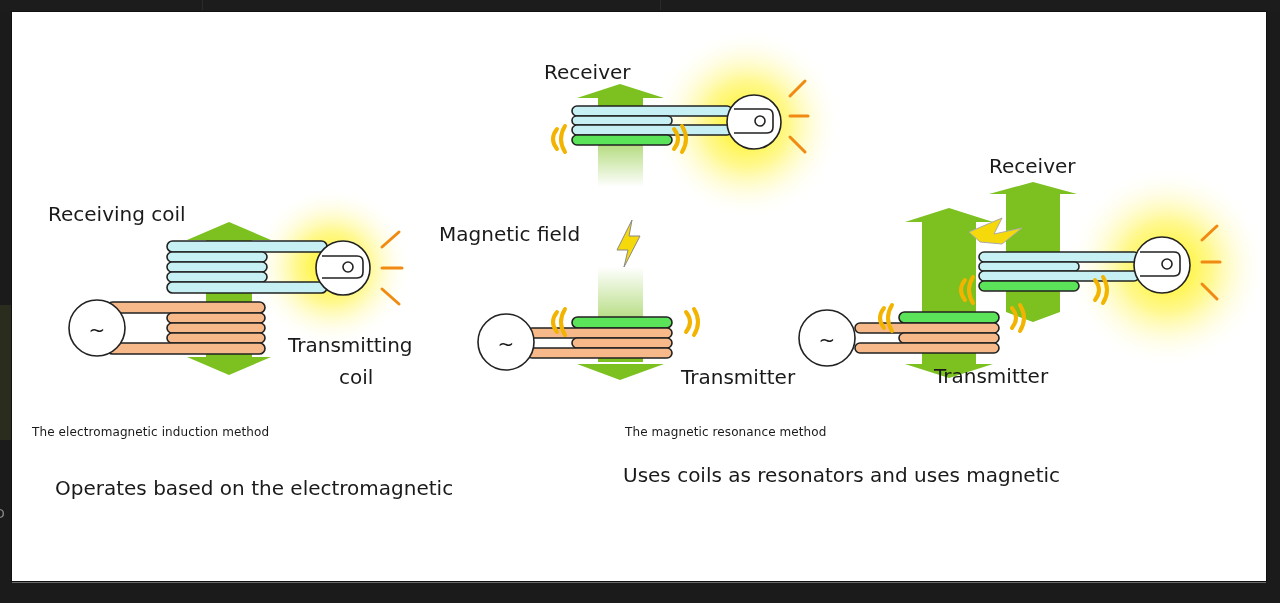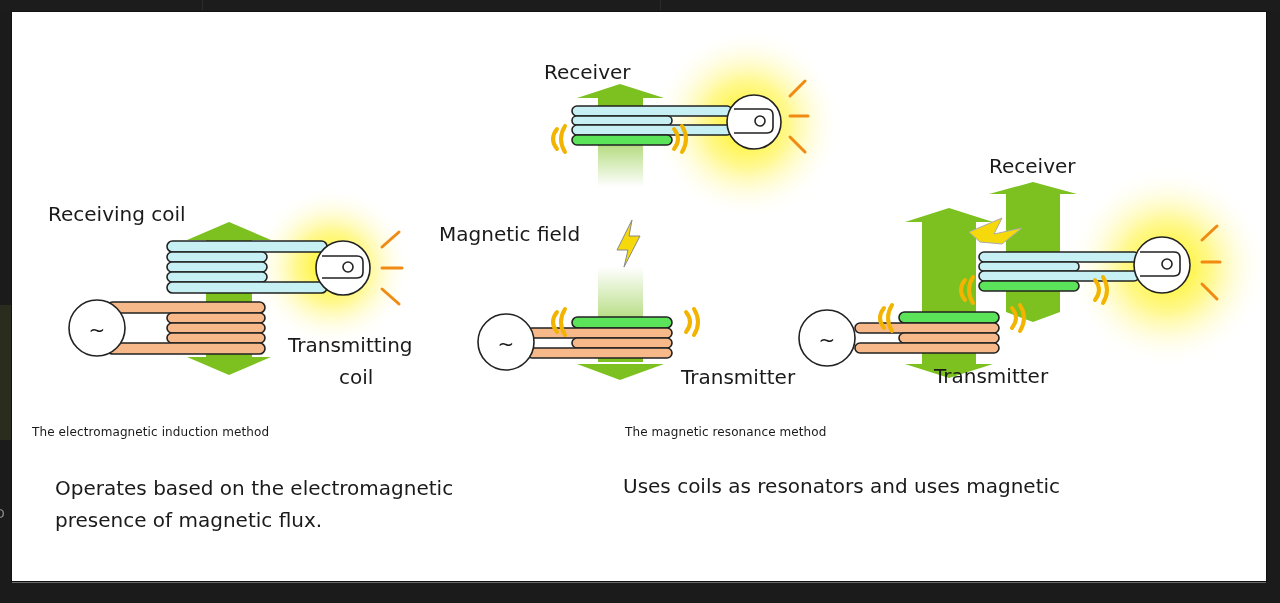--- a/index.html
+++ b/index.html
@@ -210,20 +210,19 @@
         <text x="815" y="335" text-anchor="middle" class="lbl" font-size="26">~</text>
       </g>
       <text x="977" y="161" class="lbl">Receiver</text>
       <text x="922" y="371" class="lbl">Transmitter</text>
     </g>
   </svg>
 
   <div class="caption" style="left:20px; top:413px;">The electromagnetic induction method</div>
   <div class="desc" style="left:43px; top:461px;">
     <div>Operates based on the electromagnetic</div>
-    <div>presence of magnetic flux.</div>
   </div>
 
   <div class="caption" style="left:613px; top:413px;">The magnetic resonance method</div>
-  <div class="desc" style="left:611px; top:459px;">
+  <div class="desc" style="left:611px; top:448px;">
     <div>Uses coils as resonators and uses magnetic</div>
   </div>
 </div>
 
 </body></html>

